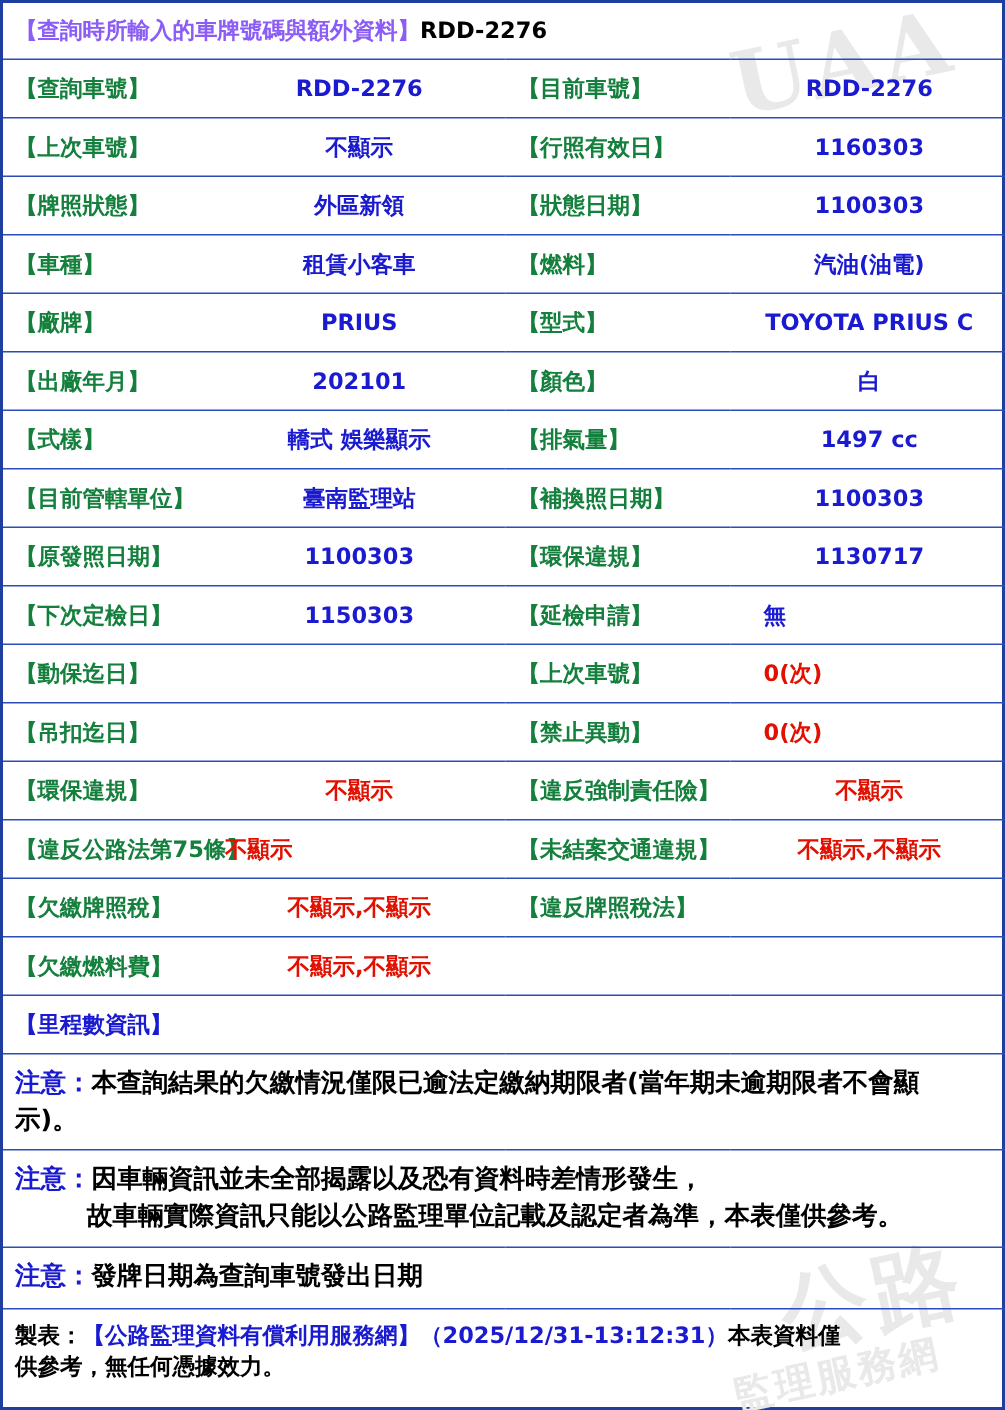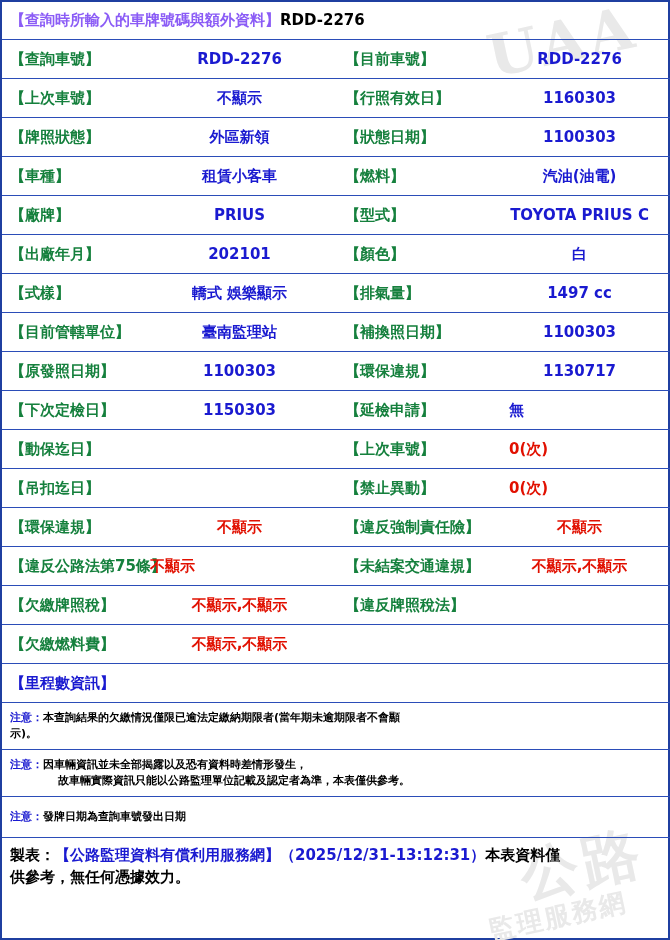--- a/index.html
+++ b/index.html
@@ -82,21 +82,21 @@
   }
   .note td {
     border-top: 1px solid #2b4db8;
     border-bottom: none;
     padding: 7px 8px 7px 8px;
     line-height: 1.45;
   }
   .note-line {
     color: #1a1ad0;
     font-weight: bold;
-    font-size: 11px;
+    font-size: 17px;
   }
   .note-line .body { color: #000; font-weight: bold; }
   .note-ind { display: inline-block; text-align: right; }
   .footer td {
     border-top: 1px solid #2b4db8;
     border-bottom: none;
     padding: 7px 8px 4px 8px;
     line-height: 1.45;
   }
   .footer-line { font-weight: bold; color: #000; font-size: 15px; }

